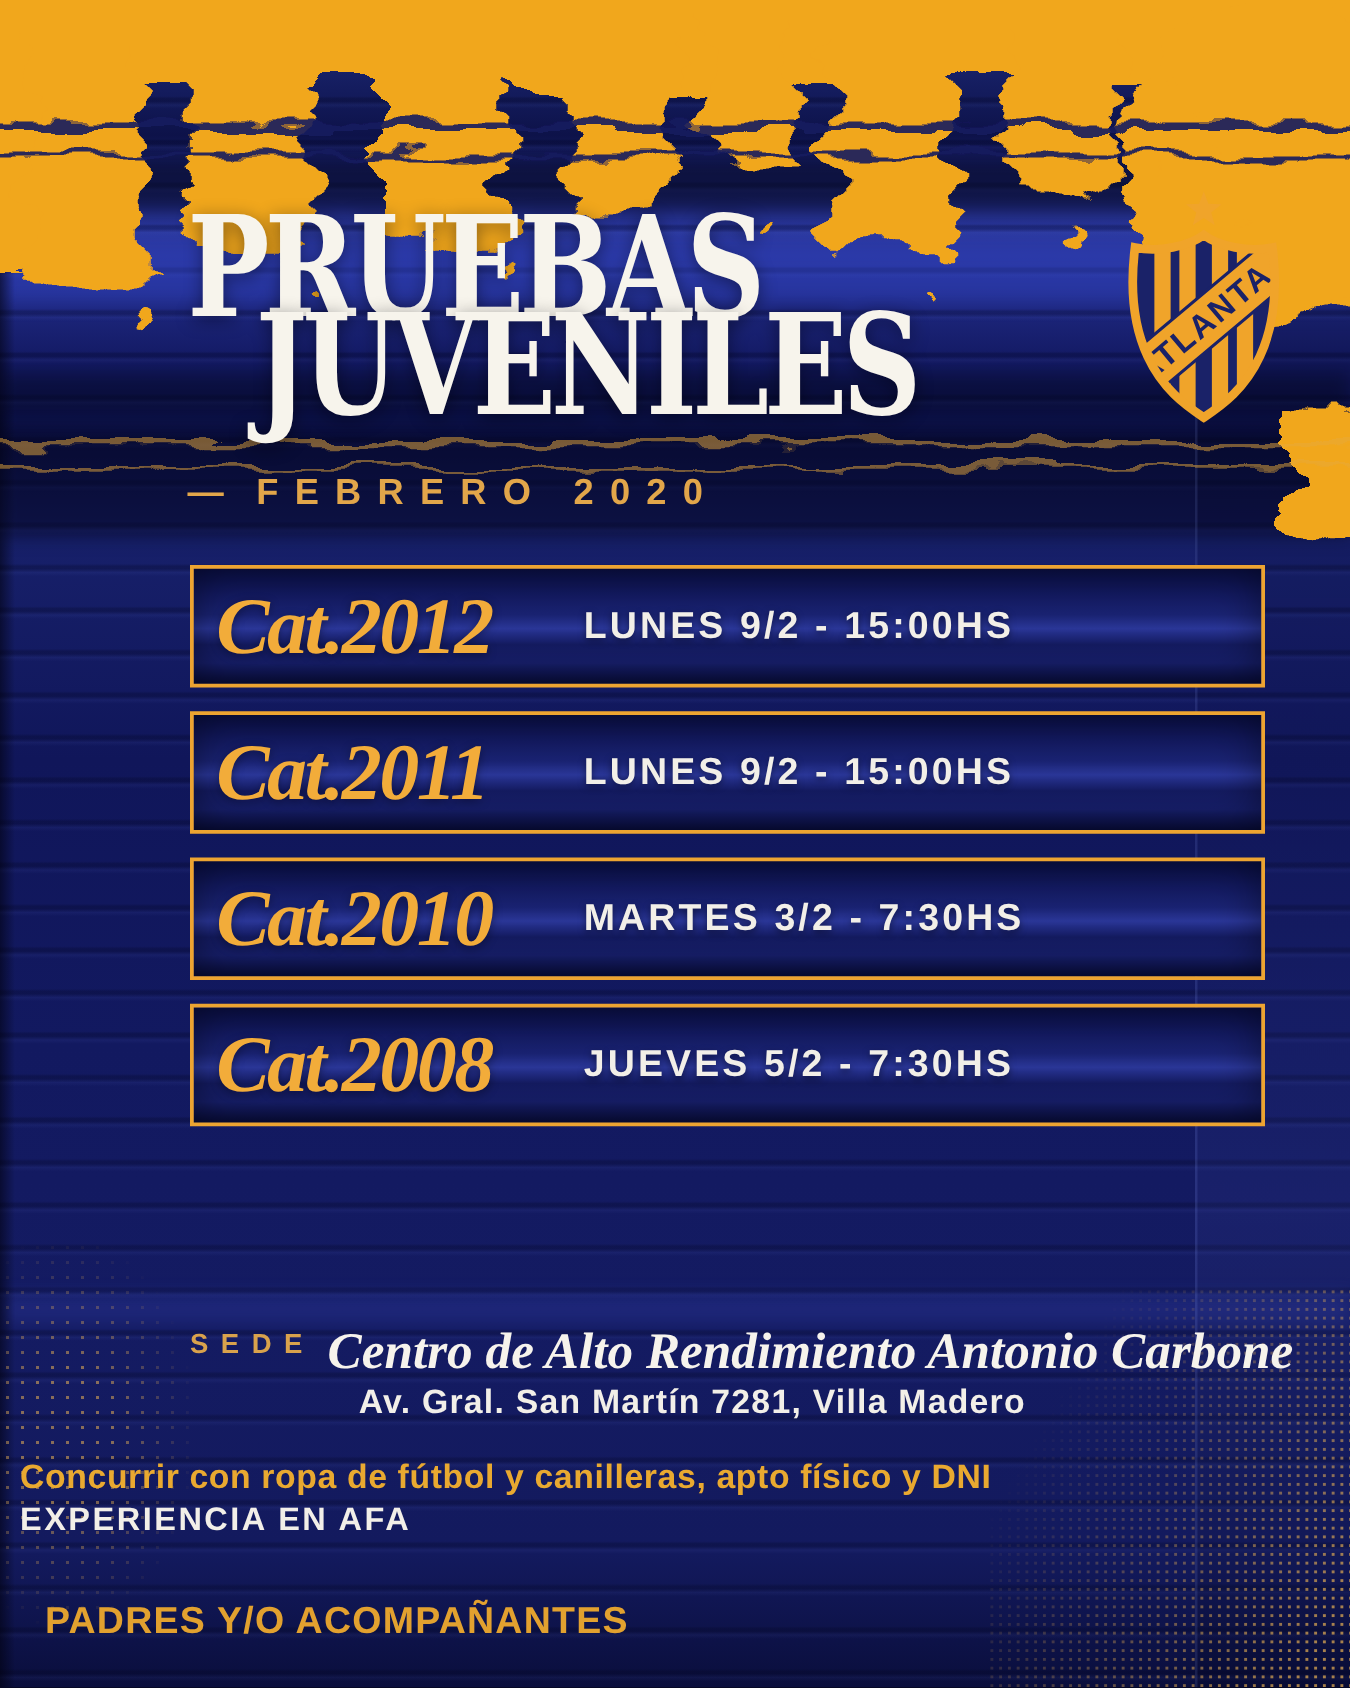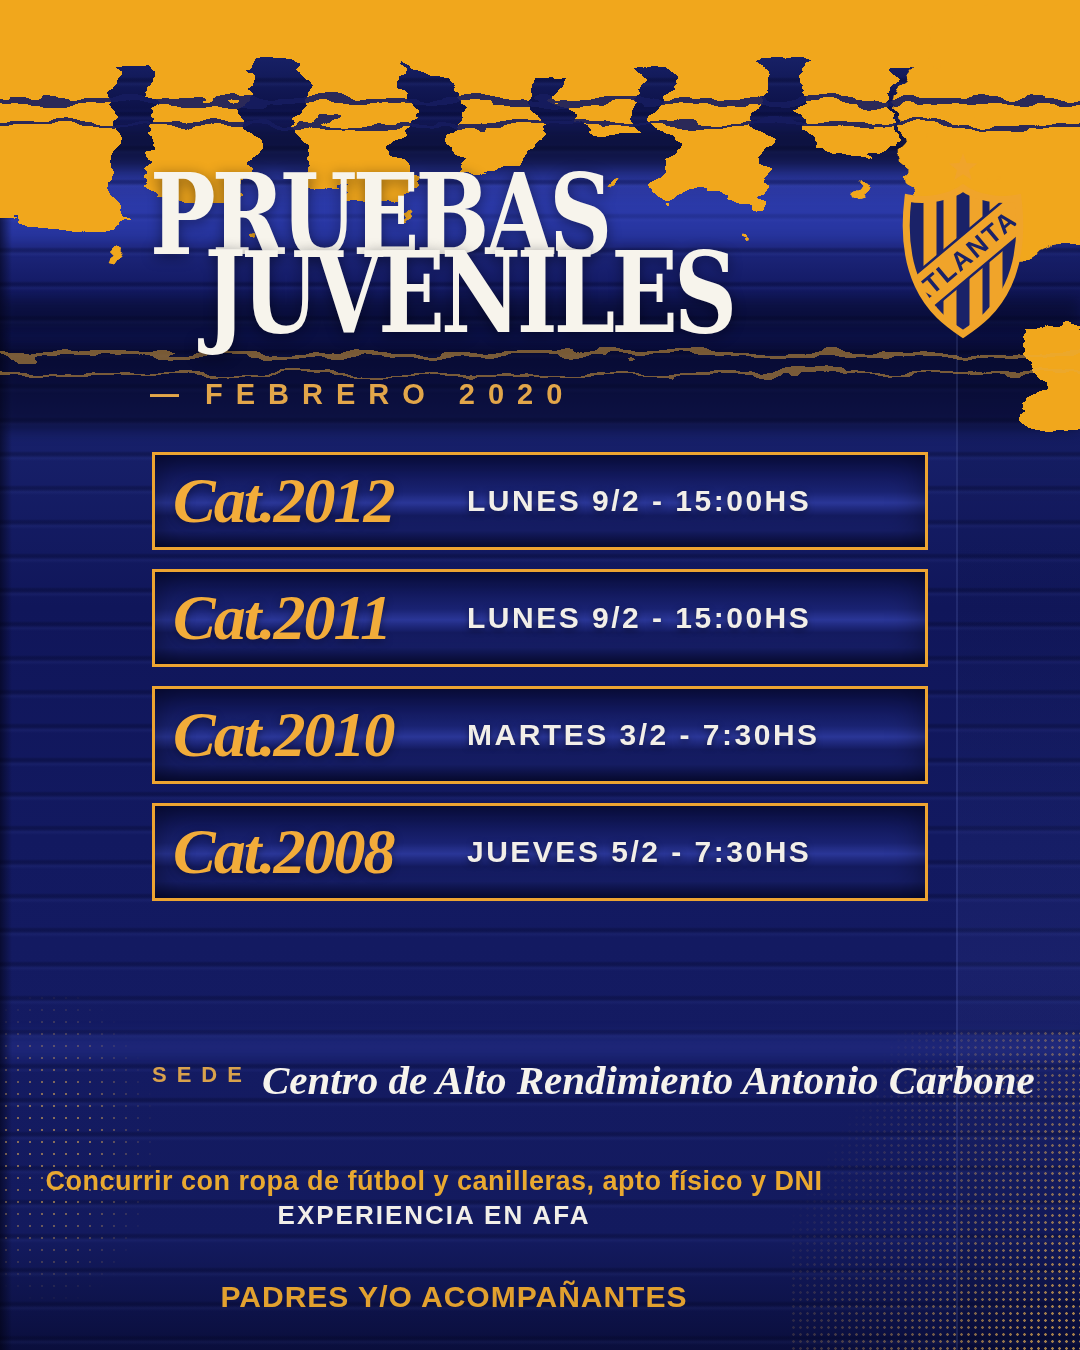--- a/index.html
+++ b/index.html
@@ -53,21 +53,21 @@
     text-shadow:0 3px 16px rgba(0,0,12,.45);
   }
   .title .l2{padding-left:70px;display:block;}
   .subtitle{
     position:absolute;left:150px;top:378px;z-index:10;
     font-size:29px;font-weight:bold;letter-spacing:13px;color:#E2A64A;
     display:flex;align-items:center;
   }
   .subtitle .dash{letter-spacing:0;margin-right:26px;}
   
-  .rows{position:absolute;left:152px;top:452px;width:776px;z-index:10;}
+  .rows{position:absolute;left:152px;top:452px;width:860px;z-index:10;}
   .row{
     position:relative;height:98px;margin-bottom:19px;box-sizing:border-box;
     border:3px solid #EDA431;
     background:linear-gradient(180deg,
       #0b1047 0%, #131a61 22%, #1a2372 40%, #2a3697 52%,
       #141b60 66%, #171f6b 82%, #090d3b 100%);
     box-shadow:inset 0 0 34px rgba(0,0,8,.5);
     display:flex;align-items:center;
   }
   .cat{
@@ -82,21 +82,21 @@
   }
   
   .venue-label{position:absolute;left:152px;top:1062px;z-index:10;
     font-size:22px;font-weight:bold;letter-spacing:10px;color:#D9A24C;text-align:center;}
   .venue-name{position:absolute;left:262px;top:1056px;z-index:10;
     font-family:"Liberation Serif",serif;font-style:italic;font-weight:bold;
     font-size:41px;color:#F6F3EC;white-space:nowrap;}
   .venue-address{position:absolute;left:287px;top:1106px;z-index:10;
     font-size:27px;font-weight:bold;letter-spacing:1px;color:#F2EFE8;}
   
-  .note{position:absolute;left:0;width:868px;text-align:center;z-index:10;font-weight:bold;}
+  .note{position:absolute;left:16px;width:868px;text-align:left;z-index:10;font-weight:bold;}
   .note-req{top:1166px;font-size:27px;letter-spacing:.5px;color:#E9A930;}
   .note-exp{top:1200px;font-size:26px;letter-spacing:2px;color:#F2EFE8;}
   .note-res1{top:1242px;font-size:30px;letter-spacing:1px;color:#E2A12F;white-space:pre-wrap;}
   .note-res2{top:1280px;font-size:30px;letter-spacing:1px;color:#E2A12F;padding-left:20px;}
 </style>
 </head>
 <body>
 
 <div class="poster">
 
@@ -206,18 +206,19 @@
       <span class="when">MARTES 3/2 - 7:30HS</span>
     </div>
     <div class="row">
       <span class="cat">Cat.2008</span>
       <span class="when">JUEVES 5/2 - 7:30HS</span>
     </div>
   </div>
 
   <div class="venue-label">SEDE</div>
   <div class="venue-name">Centro de Alto Rendimiento Antonio Carbone</div>
+  <div class="venue-address">Av. Gral. San Martín 7281, Villa Madero</div>
 
   <div class="note note-req">Concurrir con ropa de fútbol y canilleras, apto físico y DNI</div>
   <div class="note note-exp">EXPERIENCIA EN AFA</div>
   <div class="note note-res2">PADRES Y/O ACOMPAÑANTES</div>
 
 </div>
 
 </body></html>

